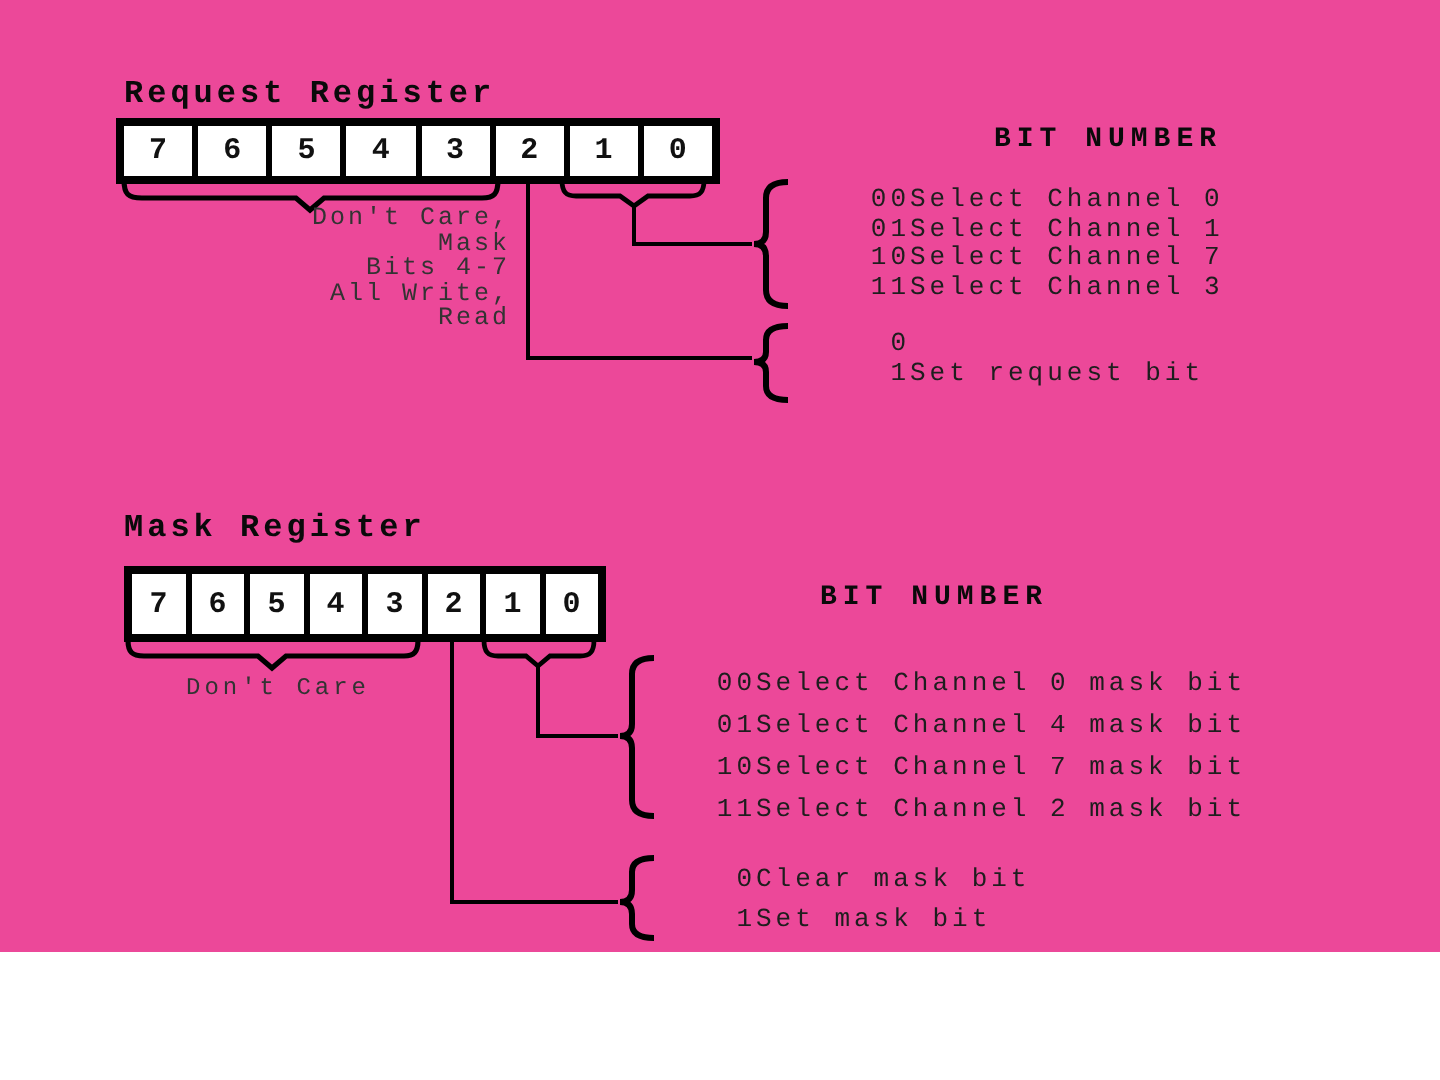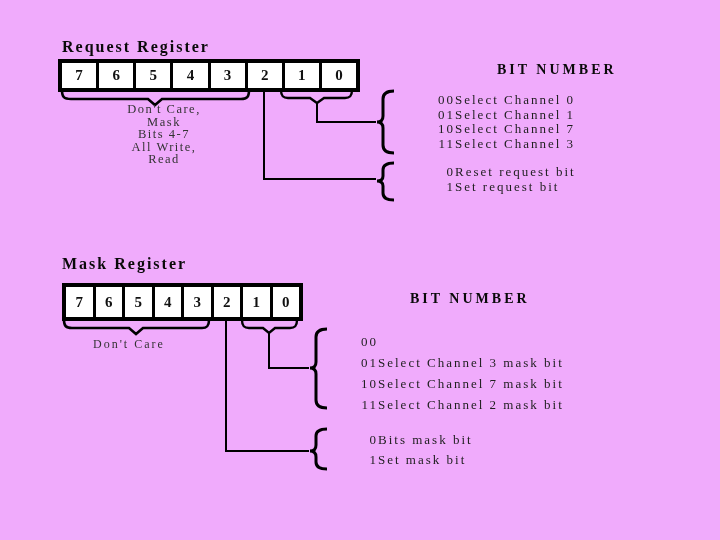--- a/index.html
+++ b/index.html
@@ -1,37 +1,37 @@
 <!DOCTYPE html>
 <html><head>
 <meta charset="utf-8">
 <style>
   html,body{margin:0;padding:0;background:#fff;}
   .canvas{
-    position:relative;width:720px;height:540px;background:#f0abfc;overflow:hidden;
-    font-family:Liberation Serif, serif;color:#000;
+    position:relative;width:720px;height:476px;background:#ec4899;overflow:hidden;
+    font-family:Liberation Mono, monospace;color:#000;
   }
   svg.overlay{position:absolute;left:0;top:0;width:720px;height:540px;}
   .abs{position:absolute;}
   .reg-title{
     font-weight:bold;font-size:16px;letter-spacing:2px;color:#0a0a0a;white-space:nowrap;
   }
   .reg-box{
     position:absolute;display:flex;background:#fff;border:4px solid #000;box-sizing:border-box;
   }
   .reg-cell{
     flex:1;display:flex;align-items:center;justify-content:center;
     font-weight:bold;font-size:15px;color:#111;border-right:3px solid #000;
   }
   .reg-cell:last-child{border-right:none;}
   .bitnum-header{
     font-weight:bold;font-size:14px;letter-spacing:3px;color:#0a0a0a;white-space:nowrap;
   }
   .note-block{
-    text-align:center;font-size:12.5px;line-height:12.6px;letter-spacing:1.5px;color:#333;
+    text-align:right;font-size:12.5px;line-height:12.6px;letter-spacing:1.5px;color:#333;
   }
   .note-single{font-size:12px;letter-spacing:2px;color:#333;white-space:nowrap;}
   .code-rows{display:flex;flex-direction:column;}
   .code-row{display:flex;white-space:nowrap;font-size:13px;color:#1e1e1e;letter-spacing:2px;}
   .code-row .code{flex:0 0 auto;text-align:right;}
   .rows-req1 .code-row{line-height:14.6px;}
   .rows-req1 .code{width:55px;}
   .rows-req2 .code-row{line-height:15px;}
   .rows-req2 .code{width:47px;}
   .rows-mask1 .code-row{line-height:21px;}
@@ -110,21 +110,20 @@
     </div>
     <div class="code-row">
       <span class="code">11</span>
       <span class="label">Select Channel 3</span>
     </div>
   </div>
 
   <div class="abs code-rows rows-req2" style="left:408px;top:164px;">
     <div class="code-row">
       <span class="code">0</span>
-      <span class="label">Reset request bit</span>
     </div>
     <div class="code-row">
       <span class="code">1</span>
       <span class="label">Set request bit</span>
     </div>
   </div>
 
   <div class="abs reg-title" style="left:62px;top:255px;">Mask Register</div>
 
   <div class="reg-box" style="left:62px;top:283px;width:241px;height:38px;">
@@ -138,39 +137,40 @@
     <div class="reg-cell">0</div>
   </div>
 
   <div class="abs note-single" style="left:93px;top:337px;">Don't Care</div>
 
   <div class="abs bitnum-header" style="left:410px;top:291px;">BIT NUMBER</div>
 
   <div class="abs code-rows rows-mask1" style="left:335px;top:331px;">
     <div class="code-row">
       <span class="code">00</span>
+      <span class="label">Select Channel 0 mask bit</span>
     </div>
     <div class="code-row">
       <span class="code">01</span>
-      <span class="label">Select Channel 3 mask bit</span>
+      <span class="label">Select Channel 4 mask bit</span>
     </div>
     <div class="code-row">
       <span class="code">10</span>
       <span class="label">Select Channel 7 mask bit</span>
     </div>
     <div class="code-row">
       <span class="code">11</span>
       <span class="label">Select Channel 2 mask bit</span>
     </div>
   </div>
 
   <div class="abs code-rows rows-mask2" style="left:338px;top:430px;">
     <div class="code-row">
       <span class="code">0</span>
-      <span class="label">Bits mask bit</span>
+      <span class="label">Clear mask bit</span>
     </div>
     <div class="code-row">
       <span class="code">1</span>
       <span class="label">Set mask bit</span>
     </div>
   </div>
 
 </div>
 
 </body></html>

